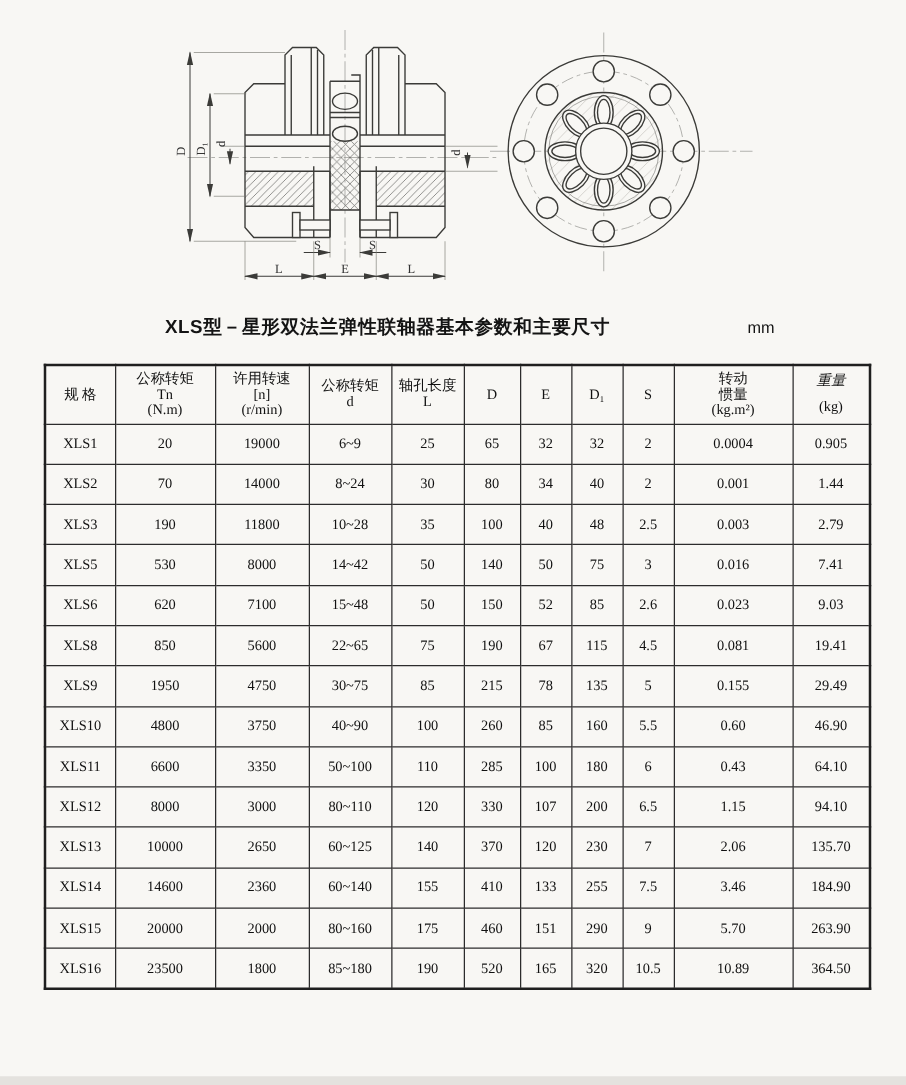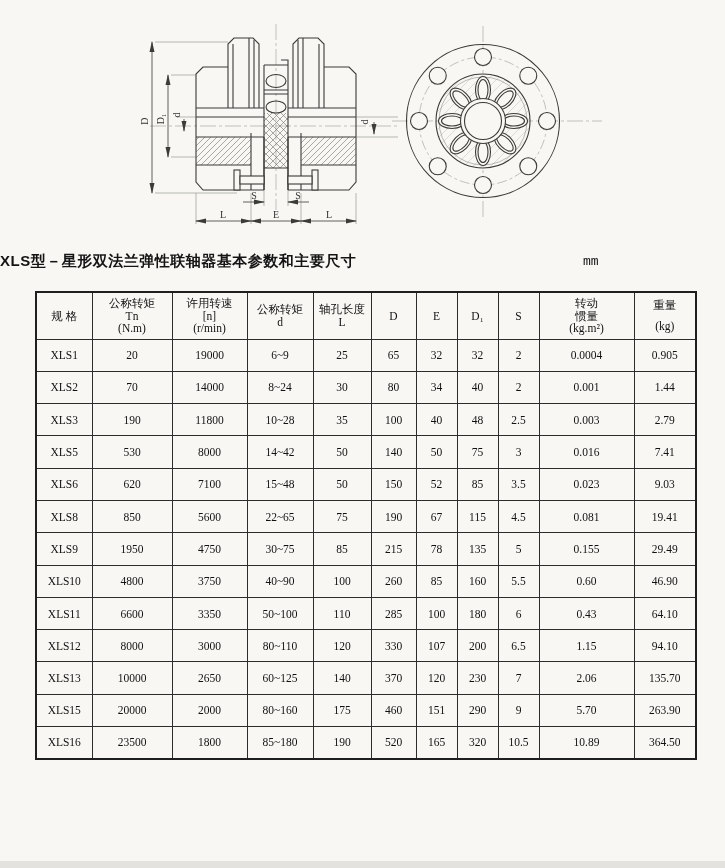--- a/index.html
+++ b/index.html
@@ -3,44 +3,44 @@
 <meta charset="utf-8">
 <style>
   html,body{margin:0;padding:0;}
   #page{
     position:relative;width:725px;height:868px;
     background:#f8f7f4;overflow:hidden;
     font-family:"Liberation Serif","DejaVu Serif",serif;color:#151515;
   }
   #drawing-svg{position:absolute;left:0;top:0;}
   #doc-title{
-    position:absolute;left:0;top:252px;width:620px;
+    position:absolute;left:0;top:252px;width:620px;text-align:center;
     font-family:"Liberation Sans","DejaVu Sans",sans-serif;
     font-size:15px;font-weight:700;letter-spacing:.5px;color:#141414;
   }
   #unit-label{
-    position:absolute;left:583px;top:254px;
-    font-family:Liberation Mono, monospace;
+    position:absolute;left:598px;top:254px;
+    font-family:Liberation Sans, sans-serif;
     font-size:13px;color:#141414;
   }
   #spec-table{
     position:absolute;left:35px;top:291px;width:660px;
     border-collapse:collapse;table-layout:fixed;
     border:2px solid #1f1f1f;
   }
   #spec-table th,#spec-table td{
     border:1px solid #2c2c2c;text-align:center;vertical-align:middle;
     padding:0;font-size:11.5px;font-weight:normal;color:#111;
     font-family:"Liberation Serif","DejaVu Serif",serif;
     overflow:hidden;white-space:nowrap;
   }
   #spec-table thead tr{height:47px;}
   #spec-table tbody tr{height:32.3px;}
   #spec-table th .hline{line-height:12.5px;}
-  #spec-table th:last-child .hline:first-child{margin-bottom:9px;}
+  #spec-table th:last-child .hline:first-child{margin-bottom:9px;font-style:italic;}
   #bottom-strip{
     position:absolute;left:0;top:861px;width:725px;height:7px;
     background:#e4e2de;
   }
   .dimtxt{font-family:"Liberation Serif","DejaVu Serif",serif;font-size:10px;fill:#333;}
 </style>
 </head>
 <body>
 
 <div id="page">
@@ -308,21 +308,21 @@
         </tr>
         <tr>
           <td>XLS6</td>
           <td>620</td>
           <td>7100</td>
           <td>15~48</td>
           <td>50</td>
           <td>150</td>
           <td>52</td>
           <td>85</td>
-          <td>3.5</td>
+          <td>2.6</td>
           <td>0.023</td>
           <td>9.03</td>
         </tr>
         <tr>
           <td>XLS8</td>
           <td>850</td>
           <td>5600</td>
           <td>22~65</td>
           <td>75</td>
           <td>190</td>
@@ -391,20 +391,33 @@
           <td>60~125</td>
           <td>140</td>
           <td>370</td>
           <td>120</td>
           <td>230</td>
           <td>7</td>
           <td>2.06</td>
           <td>135.70</td>
         </tr>
         <tr>
+          <td>XLS14</td>
+          <td>14600</td>
+          <td>2360</td>
+          <td>60~140</td>
+          <td>155</td>
+          <td>410</td>
+          <td>133</td>
+          <td>255</td>
+          <td>7.5</td>
+          <td>3.46</td>
+          <td>184.90</td>
+        </tr>
+        <tr>
           <td>XLS15</td>
           <td>20000</td>
           <td>2000</td>
           <td>80~160</td>
           <td>175</td>
           <td>460</td>
           <td>151</td>
           <td>290</td>
           <td>9</td>
           <td>5.70</td>

